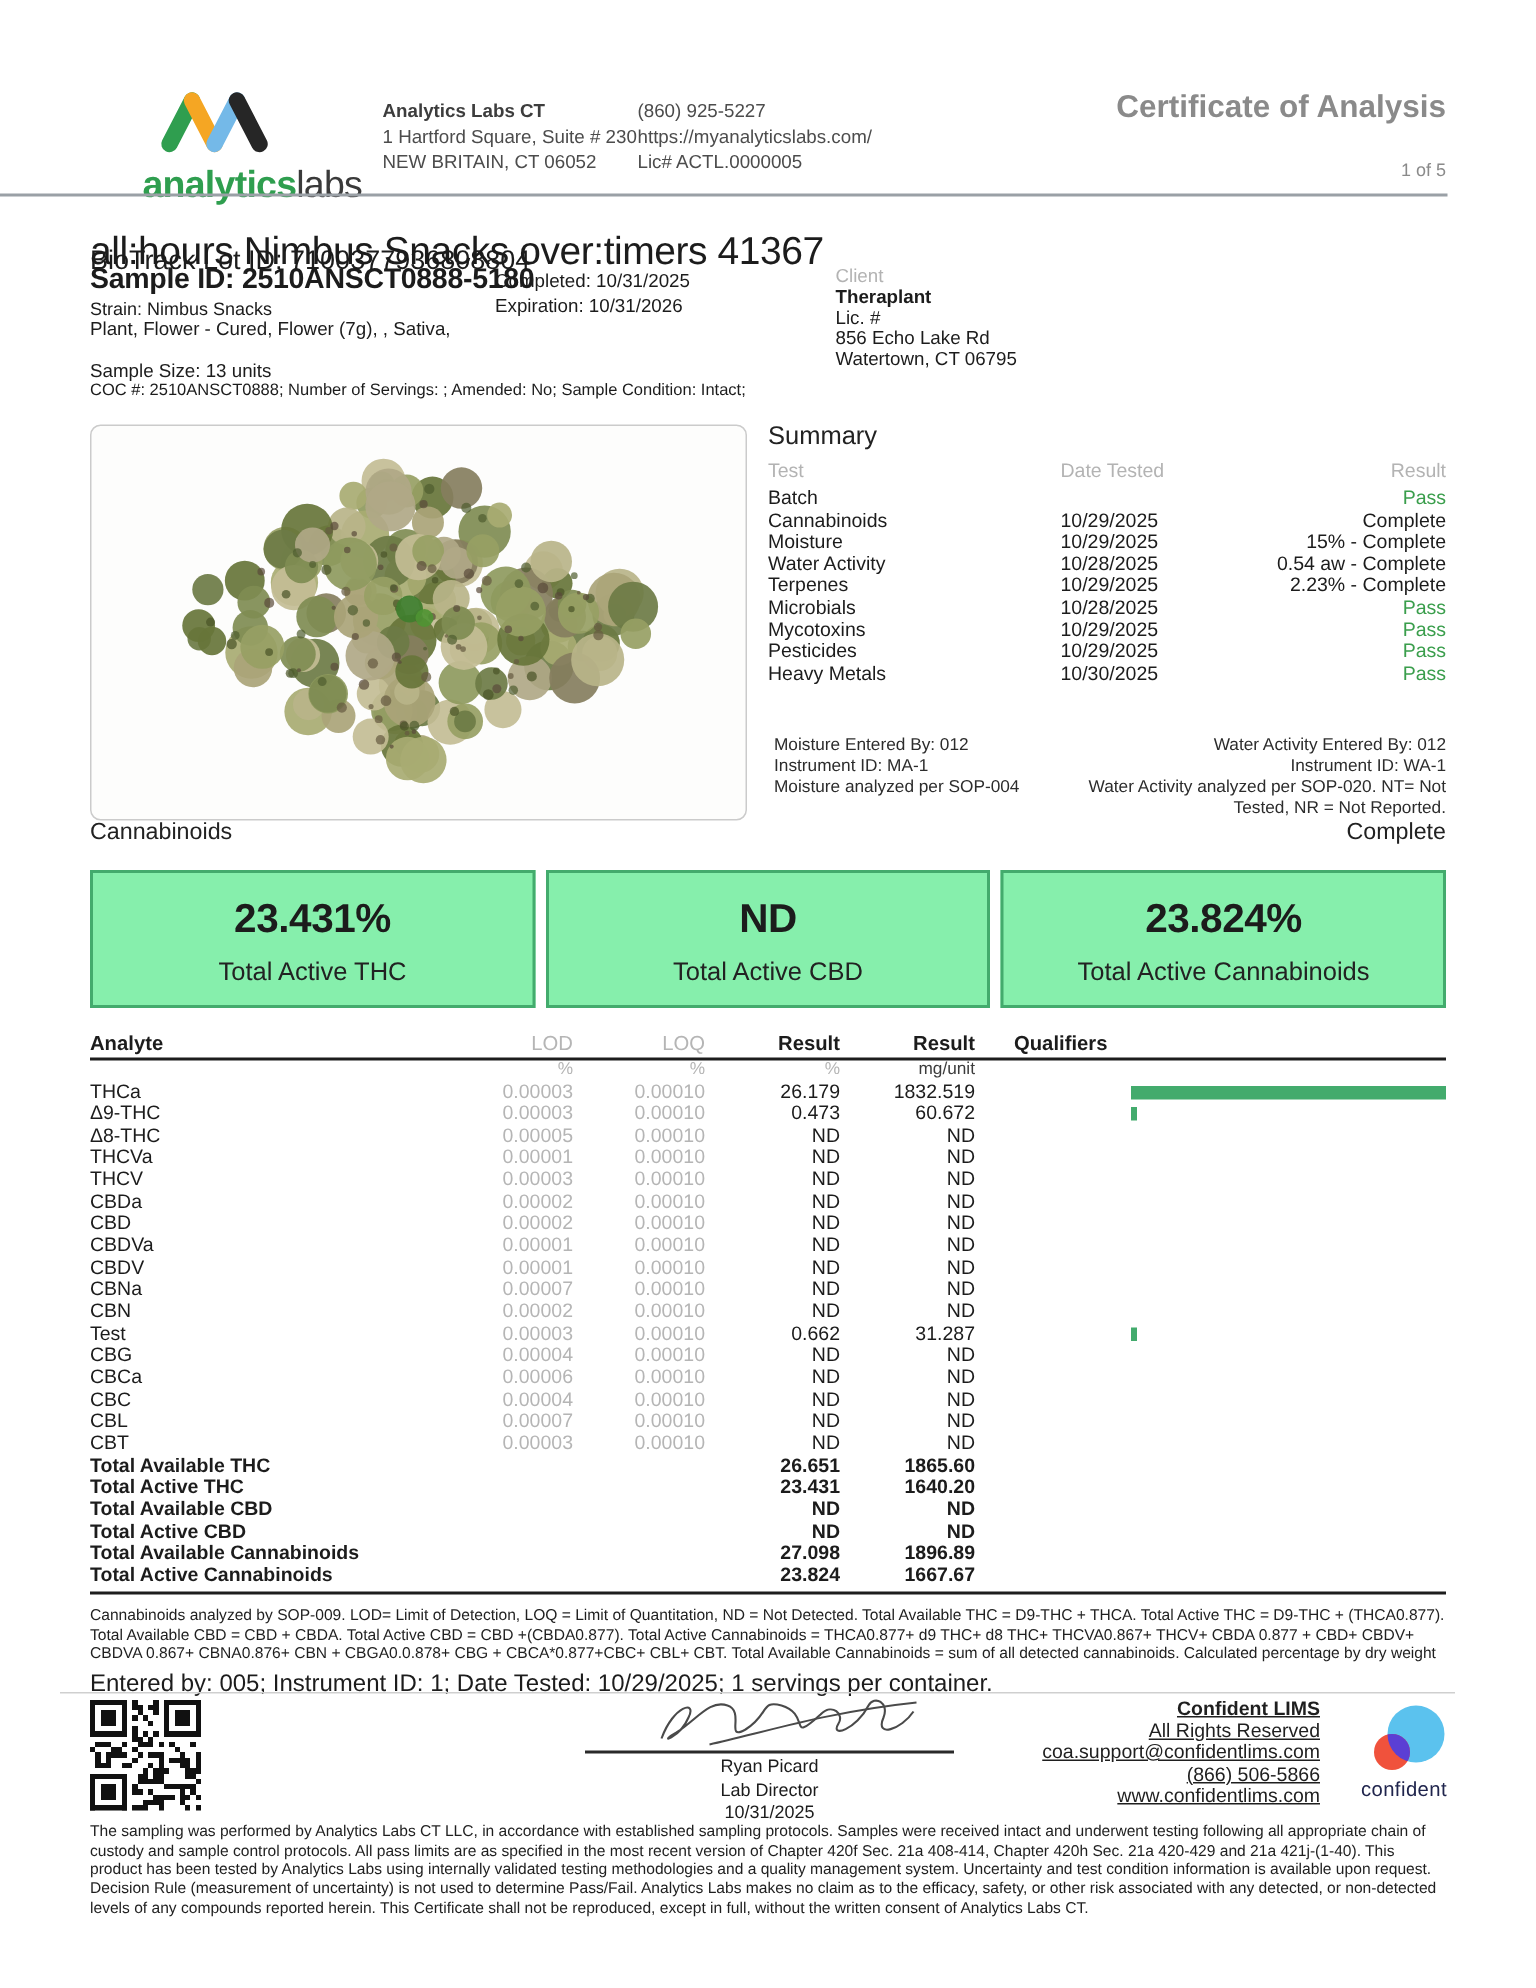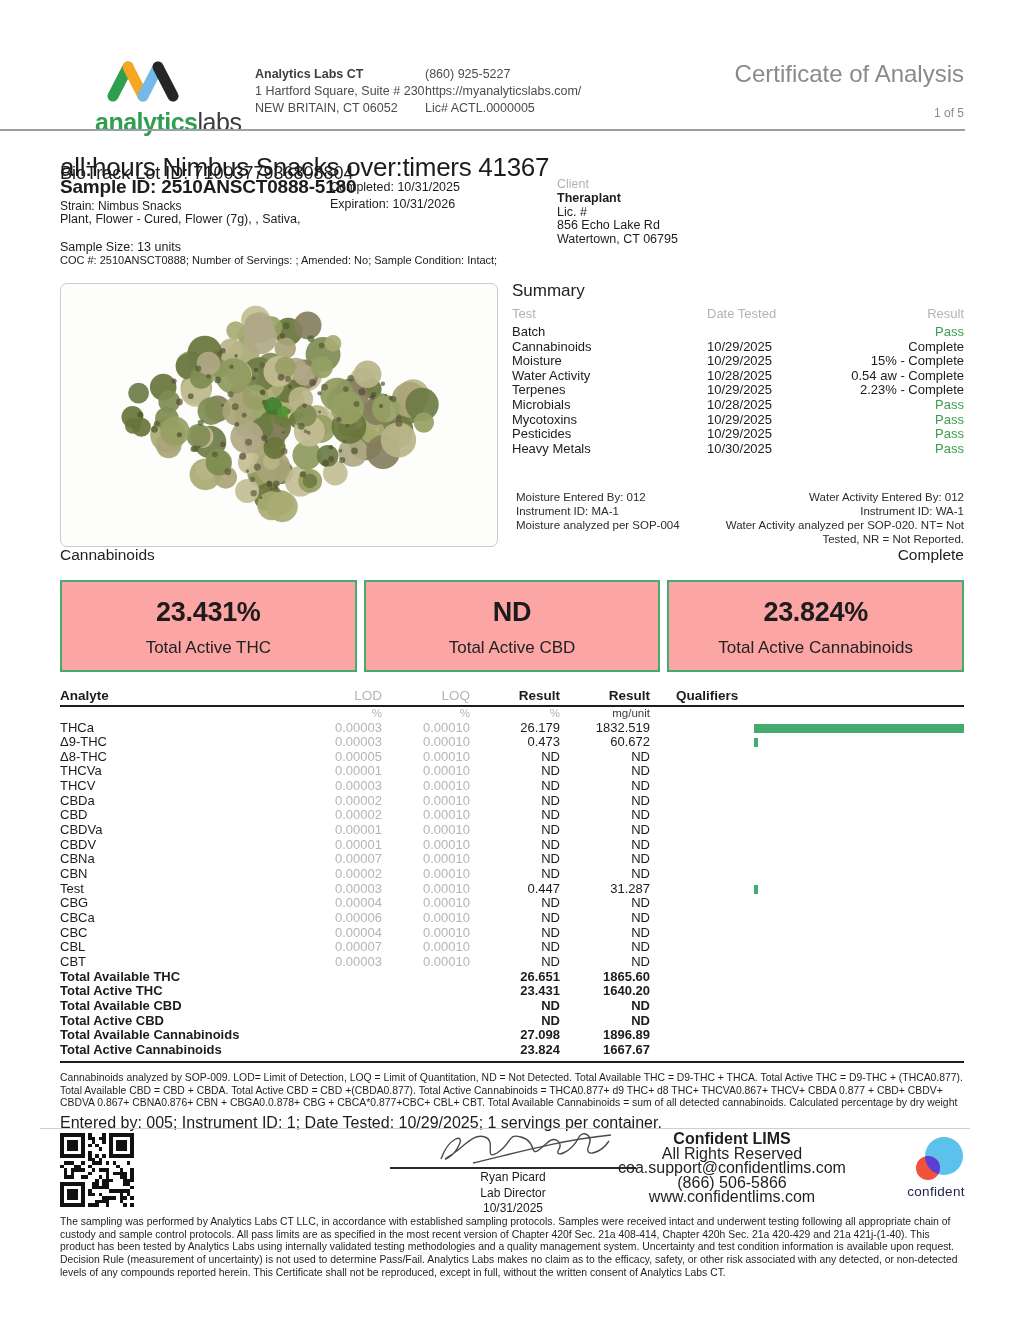--- a/index.html
+++ b/index.html
@@ -8,21 +8,21 @@
   .abs{position:absolute;}
 
   
   .logo{left:95px;top:52px;width:150px;}
   .logo-word{font-size:25px;letter-spacing:-0.5px;margin-top:-2px;}
   .logo-word .g{color:#2f9e4f;font-weight:700;}
   .logo-word .d{color:#3a3a3a;font-weight:300;}
   .labinfo{left:255px;top:66px;font-size:12.5px;line-height:17px;color:#4c4c4c;}
   .labinfo .b{font-weight:700;color:#3d3d3d;}
   .contactinfo{left:425px;top:66px;font-size:12.5px;line-height:17px;color:#4c4c4c;}
-  .certtitle{right:60px;top:60px;font-size:24px;color:#8a8a8a;}
+  .certtitle{right:60px;top:60px;font-size:21px;color:#8a8a8a;font-weight:bold;}
   .pageind{right:60px;top:106px;font-size:12px;color:#8a8a8a;}
   .hr-head{left:0;top:129px;width:965px;height:2px;background:#9aa0a6;}
 
   
   .prodtitle{left:60px;top:152px;font-size:26px;font-weight:400;letter-spacing:-0.3px;}
   .biotrack{left:60px;top:163px;font-size:18px;}
   .sampleid{left:60px;top:176px;font-size:19px;font-weight:700;letter-spacing:-0.2px;}
   .compexp{left:330px;top:179px;font-size:12.5px;line-height:17px;}
   .strain{left:60px;top:199px;font-size:12px;}
   .matrix{left:60px;top:212px;font-size:12.5px;}
@@ -41,21 +41,21 @@
   .sum-row{display:grid;grid-template-columns:195px 130px 1fr;}
   .sum-result{text-align:right;}
   .pass{color:#3a9e4c;}
 
   .moistnote{left:516px;top:490px;font-size:11.5px;line-height:14px;color:#2c2c2c;}
   .waternote{left:664px;top:490px;width:300px;font-size:11.5px;line-height:14px;text-align:right;color:#2c2c2c;}
   .secrow{left:60px;top:546px;width:904px;display:flex;justify-content:space-between;font-size:15.5px;color:#222;}
 
   
   .boxes{left:60px;top:580px;width:904px;display:flex;gap:7px;}
-  .gbox{flex:1;height:92px;border:2px solid #43ab6d;display:flex;flex-direction:column;align-items:center;justify-content:space-between;padding:15px 0 12px;box-sizing:border-box;background:#fca5a5;}
+  .gbox{flex:1;height:92px;border:2px solid #43ab6d;display:flex;flex-direction:column;align-items:center;justify-content:space-between;padding:15px 0 12px;box-sizing:border-box;background:#86efac;}
   .gbox .val{font-size:27px;font-weight:700;letter-spacing:-0.3px;}
   .gbox .lab{font-size:17px;color:#222;}
 
   
   .atable{left:60px;top:688px;width:904px;}
   .t-row{display:grid;grid-template-columns:232px 90px 88px 90px 90px 102px 212px;line-height:14.65px;font-size:13px;}
   .t-head{font-size:13.5px;line-height:16px;border-bottom:2px solid #1d1d1d;padding-bottom:1px;}
   .t-head .h{font-weight:700;}
   .t-units{font-size:11.5px;line-height:13.5px;color:#b5b5b5;}
   .t-units .dark{color:#3c3c3c;}
@@ -71,21 +71,21 @@
   .entered{left:60px;top:1114px;font-size:16px;}
   .methods{left:60px;top:1072px;width:906px;font-size:10.4px;line-height:12.6px;color:#1f1f1f;}
 
   .hr-sig{left:40px;top:1128px;width:930px;height:1px;background:#cfcfcf;}
 
   
   .qr{left:60px;top:1133px;width:74px;height:74px;}
   .sigblock{left:390px;top:1129px;width:246px;text-align:center;}
   .sigline{border-bottom:2px solid #2a2a2a;height:38px;}
   .signame{font-size:12px;line-height:13.5px;margin-top:2px;}
-  .confblock{left:584px;top:1132px;width:296px;text-align:center;font-size:16px;line-height:14.5px;color:#1f1f1f;}
+  .confblock{left:584px;top:1132px;width:296px;text-align:right;font-size:13px;line-height:14.5px;color:#1f1f1f;text-decoration:underline;}
   .confblock .b{font-weight:700;}
   .conflogo{left:896px;top:1136px;width:80px;height:66px;text-align:center;}
   .confword{font-size:13.5px;color:#20254d;letter-spacing:0.3px;margin-top:-2px;}
 
   .disclaimer{left:60px;top:1216px;width:906px;font-size:10.4px;line-height:12.7px;color:#1f1f1f;}
 </style>
 </head>
 <body>
 
 <div class="page">
@@ -568,21 +568,21 @@
           <div class="rt muted">0.00010</div>
           <div class="rt">ND</div>
           <div class="rt">ND</div>
           <div></div>
           <div class="c-bar"></div>
         </div>
         <div class="t-row">
           <div class="c-analyte">Test</div>
           <div class="rt muted">0.00003</div>
           <div class="rt muted">0.00010</div>
-          <div class="rt">0.447</div>
+          <div class="rt">0.662</div>
           <div class="rt">31.287</div>
           <div></div>
           <div class="c-bar">
             <div class="bar" style="width: 3.5857px;"></div>
           </div>
         </div>
         <div class="t-row">
           <div class="c-analyte">CBG</div>
           <div class="rt muted">0.00004</div>
           <div class="rt muted">0.00010</div>

